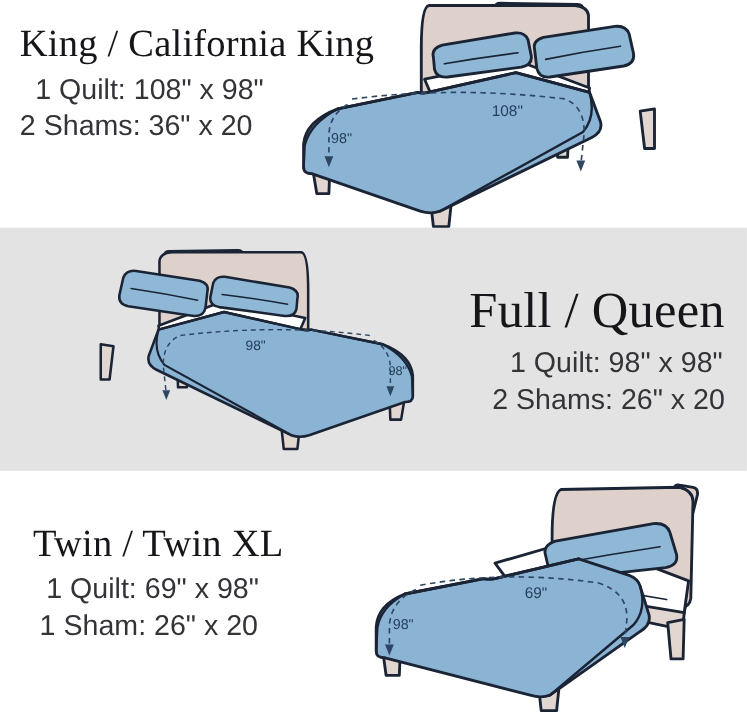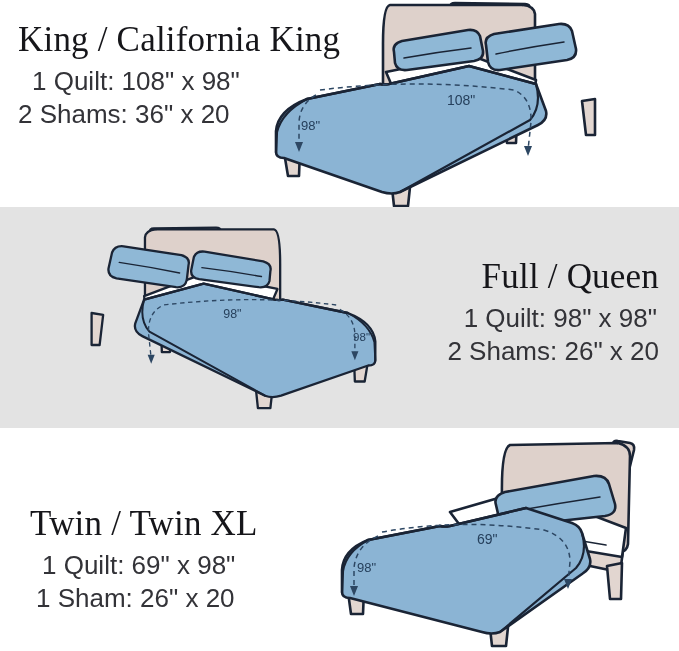--- a/index.html
+++ b/index.html
@@ -123,21 +123,21 @@
 
         <text class="dimlabel" x="183" y="105" font-size="14">108"</text>
         <text class="dimlabel" x="37" y="130" font-size="13">98"</text>
       </svg>
     </div>
   </div>
 
   <div class="row" style="top:207px;height:221px;">
 
     <div class="txtblock txt-right" style="right:20px;top:52px;">
-      <div class="title" style="font-size:35px;">Full / Queen</div>
+      <div class="title" style="font-size:46px;">Full / Queen</div>
       <div class="sub" style="font-size:26px;margin-top:7px;padding-right:2px;">1 Quilt: 98" x 98"</div>
       <div class="sub" style="font-size:26px;">2 Shams: 26" x 20</div>
     </div>
 
     <div class="bedwrap" style="left:16px;top:5px;">
 
       <svg width="370" height="210" viewBox="0 0 416 207" xmlns="http://www.w3.org/2000/svg" style="transform:scaleX(-1);">
         <g stroke="#1a2435" stroke-width="2.6" stroke-linejoin="round" stroke-linecap="round" fill="none">
 
           <path d="M318 101 L322 135 L331 135 L331 99 Z" fill="#e2d6d0"></path>
@@ -189,21 +189,21 @@
         </g>
 
         <text class="dimlabel" x="183" y="105" font-size="14" transform="translate(366,0) scale(-1,1)">98"</text>
         <text class="dimlabel" x="37" y="130" font-size="13" transform="translate(74,0) scale(-1,1)">98"</text>
       </svg>
     </div>
   </div>
 
   <div class="row" style="top:428px;height:223px;">
 
-    <div class="txtblock txt-left" style="left:30px;top:78px;">
+    <div class="txtblock txt-left" style="left:30px;top:48px;">
       <div class="title" style="font-size:35px;">Twin / Twin XL</div>
       <div class="sub" style="font-size:26px;margin-top:7px;padding-left:12px;">1 Quilt: 69" x 98"</div>
       <div class="sub" style="font-size:26px;padding-left:6px;">1 Sham: 26" x 20</div>
     </div>
 
     <div class="bedwrap" style="left:330px;top:4px;">
       <svg width="348" height="216" viewBox="0 0 348 216" xmlns="http://www.w3.org/2000/svg">
         <g stroke="#1a2435" stroke-width="2.6" stroke-linejoin="round" stroke-linecap="round" fill="none">
 
           <path d="M283 20 L283 12 Q283 8 288 9 L300 11 Q305 12 304 18 L300 34 Q298 40 292 40 L284 38 Z" fill="#ded1cb"></path>

